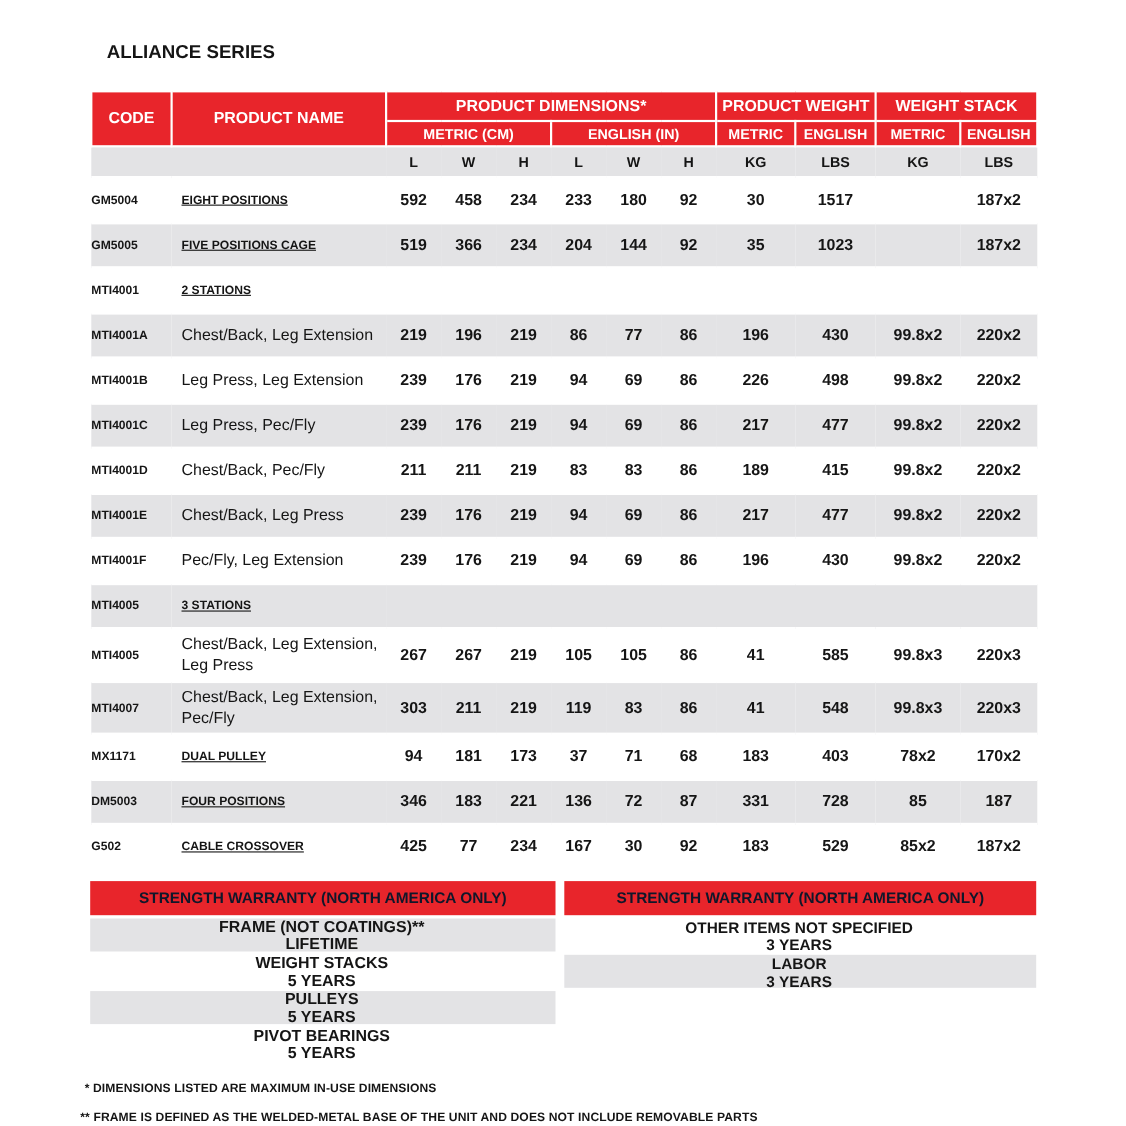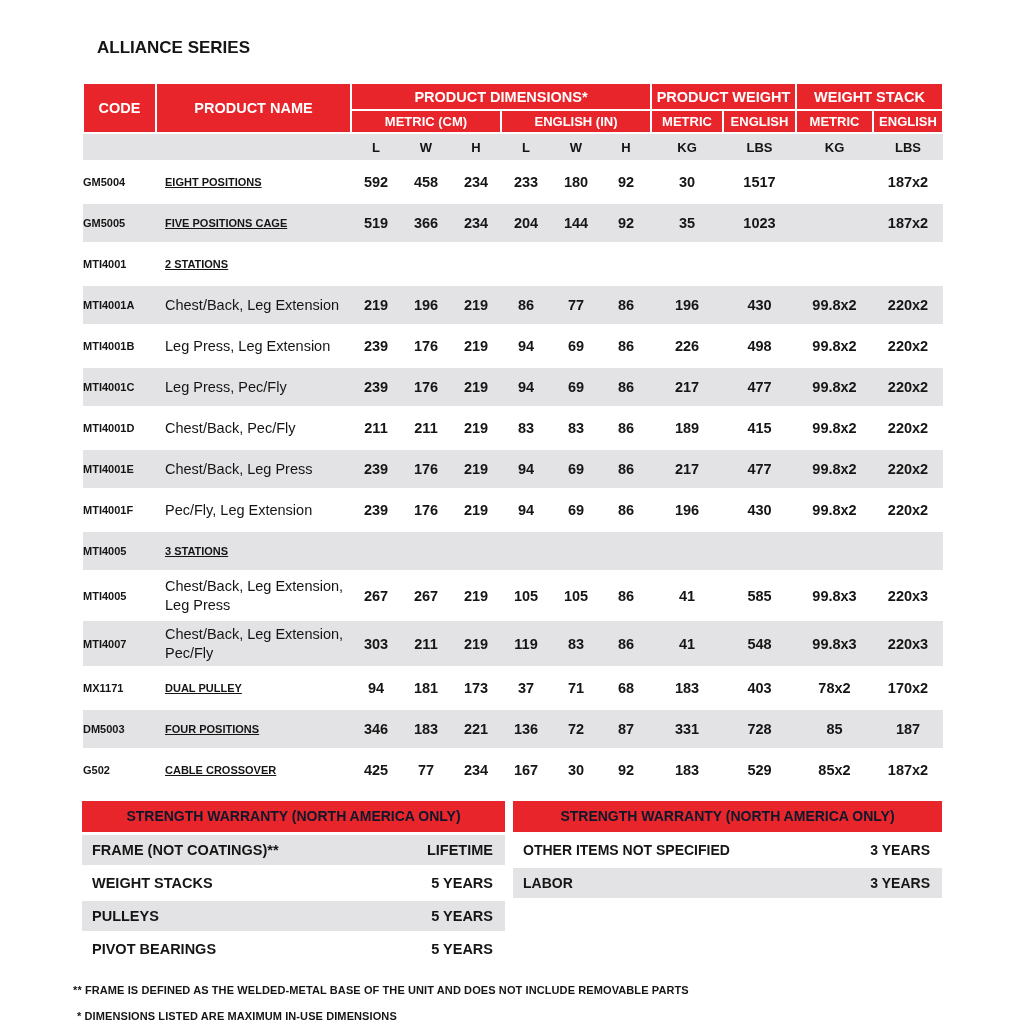--- a/index.html
+++ b/index.html
@@ -19,21 +19,21 @@
   td.name{text-align:left;padding:4px 4px 4px 9px;font-size:14.5px;line-height:1.28;}
   td.name.b{font-weight:bold;font-size:11px;text-decoration:underline;}
   td.num{font-weight:bold;font-size:14.5px;text-align:center;}
   .wsec{display:flex;gap:8px;margin-top:9px;}
   .wt{flex:none;}
   .wt.left{width:423px;}
   .wt.right{width:429px;}
   .whead{background:#e8252b;color:#0f172a;font-weight:bold;font-size:14px;text-align:center;
     height:31px;line-height:31px;margin-bottom:3px;}
   .wrow{display:flex;justify-content:space-between;align-items:center;height:30px;
-    margin-bottom:3px;padding:0 12px 0 10px;font-weight:bold;font-size:14.5px;background:#fff;}
+    margin-bottom:3px;padding:0 12px 0 10px;font-weight:bold;font-size:14.5px;background:#fff;flex-direction:column;}
   .wrow.g{background:#e3e3e5;}
   .wt.right .wrow{font-size:14px;}
   .fnotes{margin-top:17px;font-weight:bold;font-size:11px;letter-spacing:.1px;}
   .fn{margin-bottom:14px;}
   .fn1{margin-left:-5px;}
   .fn2{margin-left:-9px;}
   .fn3{margin-left:7px;}
 </style>
 </head>
 <body>
@@ -309,17 +309,17 @@
           <span>3 YEARS</span>
         </div>
       <div class="wrow g">
           <span>LABOR</span>
           <span>3 YEARS</span>
         </div>
     </div>
   </div>
 
   <div class="fnotes">
+    <div class="fn fn1">* DIMENSIONS LISTED ARE MAXIMUM IN-USE DIMENSIONS</div>
     <div class="fn fn2">** FRAME IS DEFINED AS THE WELDED-METAL BASE OF THE UNIT AND DOES NOT INCLUDE REMOVABLE PARTS</div>
-    <div class="fn fn1">* DIMENSIONS LISTED ARE MAXIMUM IN-USE DIMENSIONS</div>
     <div class="fn fn3">NOT: ALL SPECIFICATIONS ARE SUBJECT TO CHANGE WITHOUT NOTICE. ACTUAL PRODUCTS MAY DIFFER FROM THOSE PICTURED IN THIS CATALOG</div>
   </div>
 </div>
 
 </body></html>

